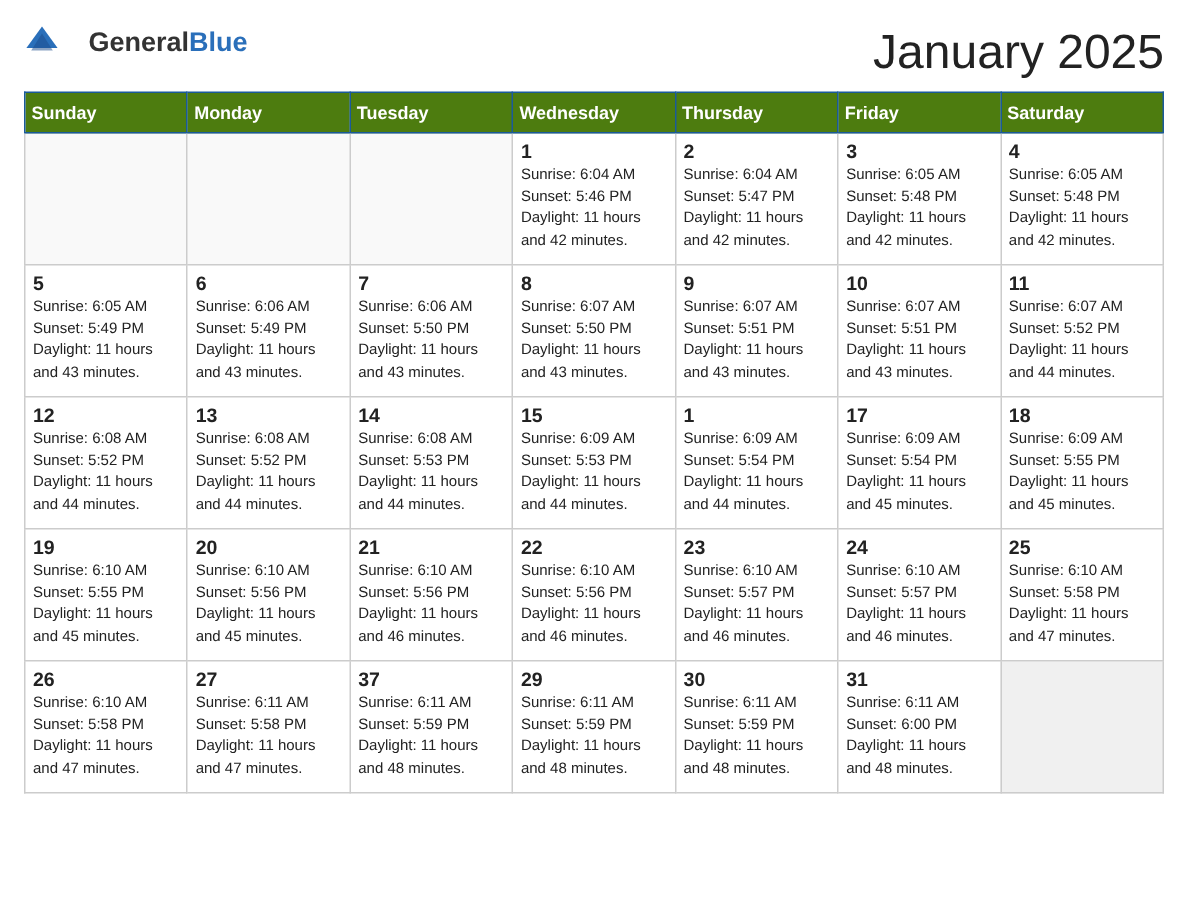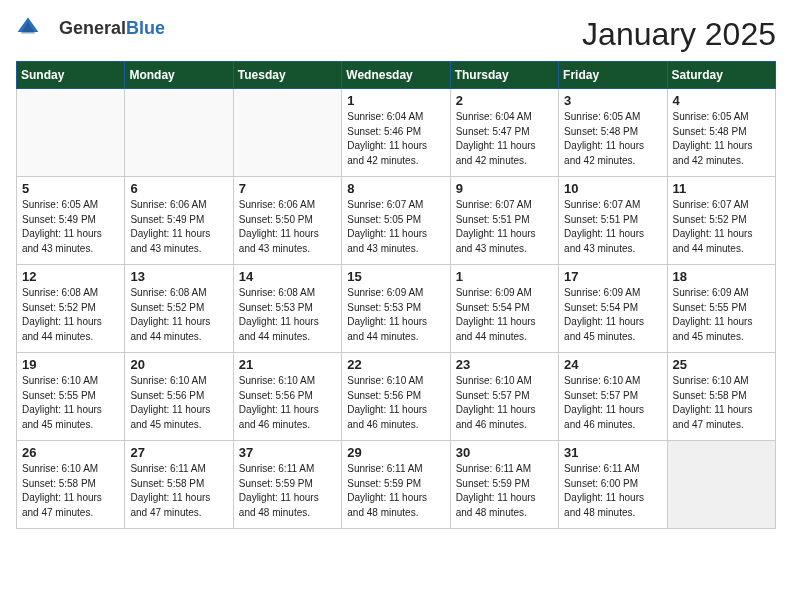--- a/index.html
+++ b/index.html
@@ -36,21 +36,21 @@
     .location-title {
       font-size: 15px;
       color: #333;
     }
     table {
       width: 100%;
       border-collapse: collapse;
       table-layout: fixed;
     }
     th {
-      background-color: #14532d;
+      background-color: #4d7c0f;
       color: #fff;
       font-size: 12px;
       font-weight: bold;
       padding: 6px 4px;
       text-align: left;
       border: 1px solid #1a5a9a;
     }
     td {
       border: 1px solid #ccc;
       vertical-align: top;
@@ -160,21 +160,21 @@
         <td>
           <span class="day-number">7</span>
           <div class="day-info">Sunrise: 6:06 AM
 Sunset: 5:50 PM
 Daylight: 11 hours
 and 43 minutes.</div>
         </td>
         <td>
           <span class="day-number">8</span>
           <div class="day-info">Sunrise: 6:07 AM
-Sunset: 5:05 PM
+Sunset: 5:50 PM
 Daylight: 11 hours
 and 43 minutes.</div>
         </td>
         <td>
           <span class="day-number">9</span>
           <div class="day-info">Sunrise: 6:07 AM
 Sunset: 5:51 PM
 Daylight: 11 hours
 and 43 minutes.</div>
         </td>

